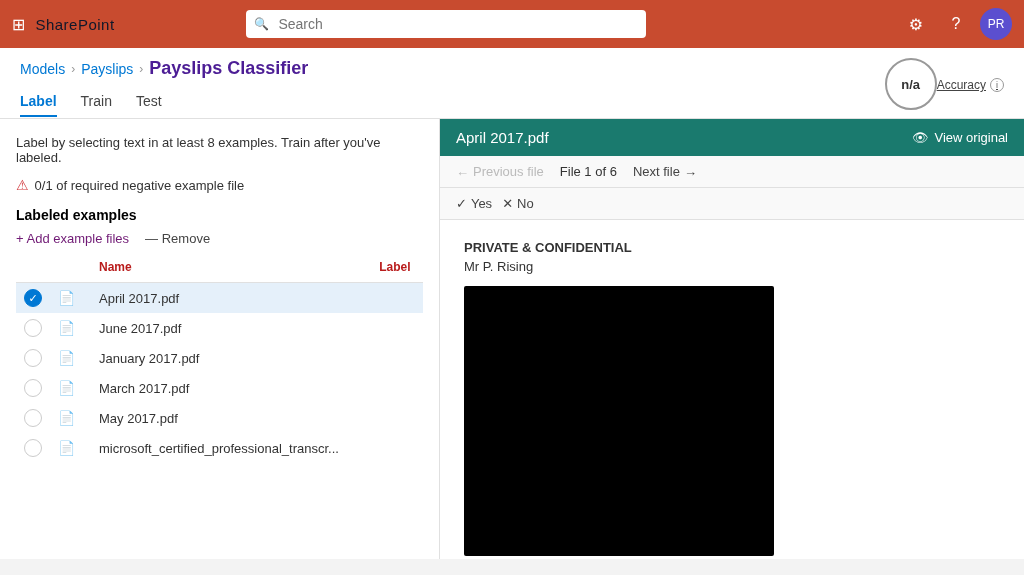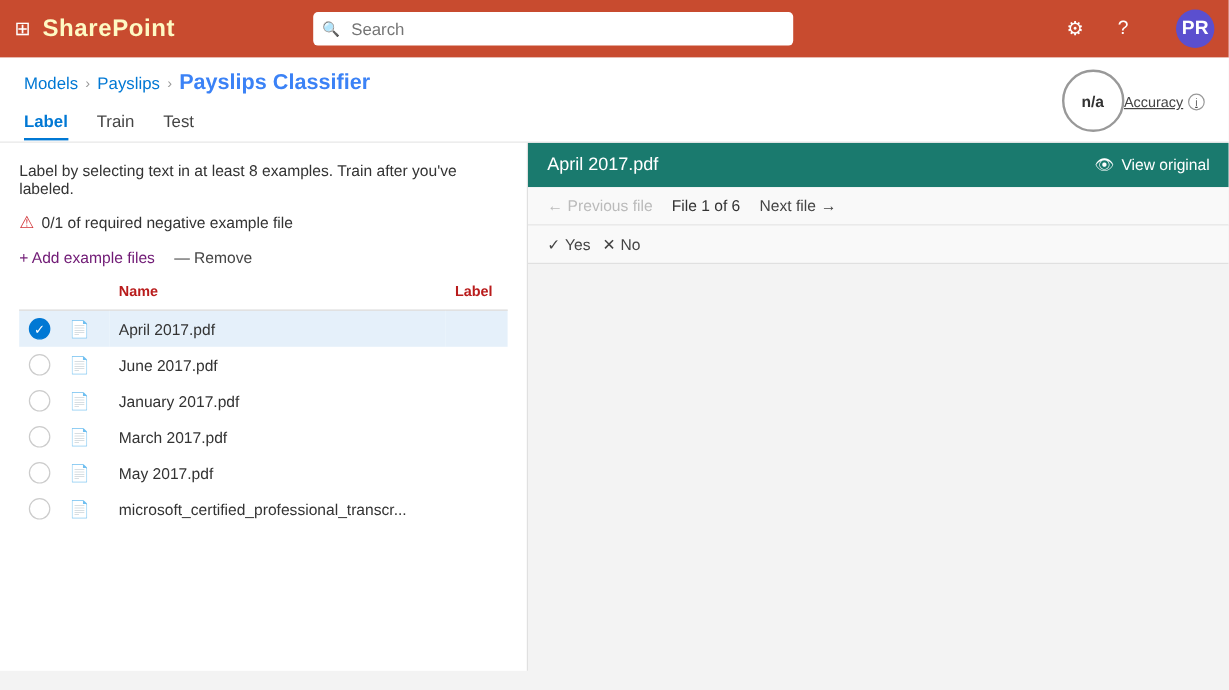--- a/index.html
+++ b/index.html
@@ -14,23 +14,23 @@
       align-items: center;
       padding: 0 12px;
       gap: 10px;
     }
     .header-grid-icon {
       color: white;
       font-size: 16px;
       cursor: pointer;
     }
     .header-logo {
-      color: #fef9c3;
-      font-size: 20px;
-      font-weight: 700;
+      color: #0f172a;
+      font-size: 15px;
+      font-weight: 400;
       letter-spacing: 0.5px;
     }
     .header-search {
       flex: 1;
       max-width: 400px;
       margin: 0 auto;
       position: relative;
     }
     .header-search input {
       width: 100%;
@@ -71,24 +71,23 @@
     }
     .header-avatar {
       background: #5b4fcf;
       color: white;
       border-radius: 50%;
       width: 32px;
       height: 32px;
       display: flex;
       align-items: center;
       justify-content: center;
-      font-size: 16px;
-      font-weight: 700;
-      cursor: pointer;
-      margin-left: 20px;
+      font-size: 12px;
+      font-weight: 400;
+      cursor: pointer;
     }
 
     
     .breadcrumb-bar {
       background: white;
       padding: 10px 20px 0 20px;
       border-bottom: 1px solid #e0e0e0;
       display: flex;
       align-items: flex-start;
       justify-content: space-between;
@@ -101,21 +100,21 @@
       font-size: 14px;
       color: #666;
       margin-bottom: 8px;
     }
     .breadcrumb-link {
       color: #0078d4;
       cursor: pointer;
       text-decoration: none;
     }
     .breadcrumb-sep { color: #999; font-size: 12px; }
-    .breadcrumb-current { font-size: 18px; font-weight: 700; color: #3b82f6; }
+    .breadcrumb-current { font-size: 18px; font-weight: 700; color: #4c1d95; }
     .tabs {
       display: flex;
       gap: 24px;
     }
     .tab {
       padding: 6px 0;
       font-size: 14px;
       color: #444;
       cursor: pointer;
       border-bottom: 2px solid transparent;
@@ -436,20 +435,21 @@
 </div>
 
 <div class="main-content">
 
   <div class="left-panel">
     <p class="instruction-text">Label by selecting text in at least 8 examples. Train after you've labeled.</p>
     <div class="negative-example">
       <span class="negative-icon">⚠</span>
       <span>0/1 of required negative example file</span>
     </div>
+    <div class="section-title">Labeled examples</div>
     <div class="action-bar">
       <button class="add-btn">+ Add example files</button>
       <button class="remove-btn">— Remove</button>
     </div>
 
     <table class="file-table">
       <thead>
         <tr>
           <th></th>
           <th></th>
@@ -547,15 +547,20 @@
       <button class="yes-btn">
         <span>✓</span>
         <span>Yes</span>
       </button>
       <button class="no-btn">
         <span>✕</span>
         <span>No</span>
       </button>
     </div>
 
+    <div class="doc-preview">
+      <div class="doc-text-header">PRIVATE &amp; CONFIDENTIAL</div>
+      <div class="doc-text-sub">Mr P. Rising</div>
+      <div class="doc-black-box"></div>
+    </div>
   </div>
 
 </div>
 
 </body></html>

